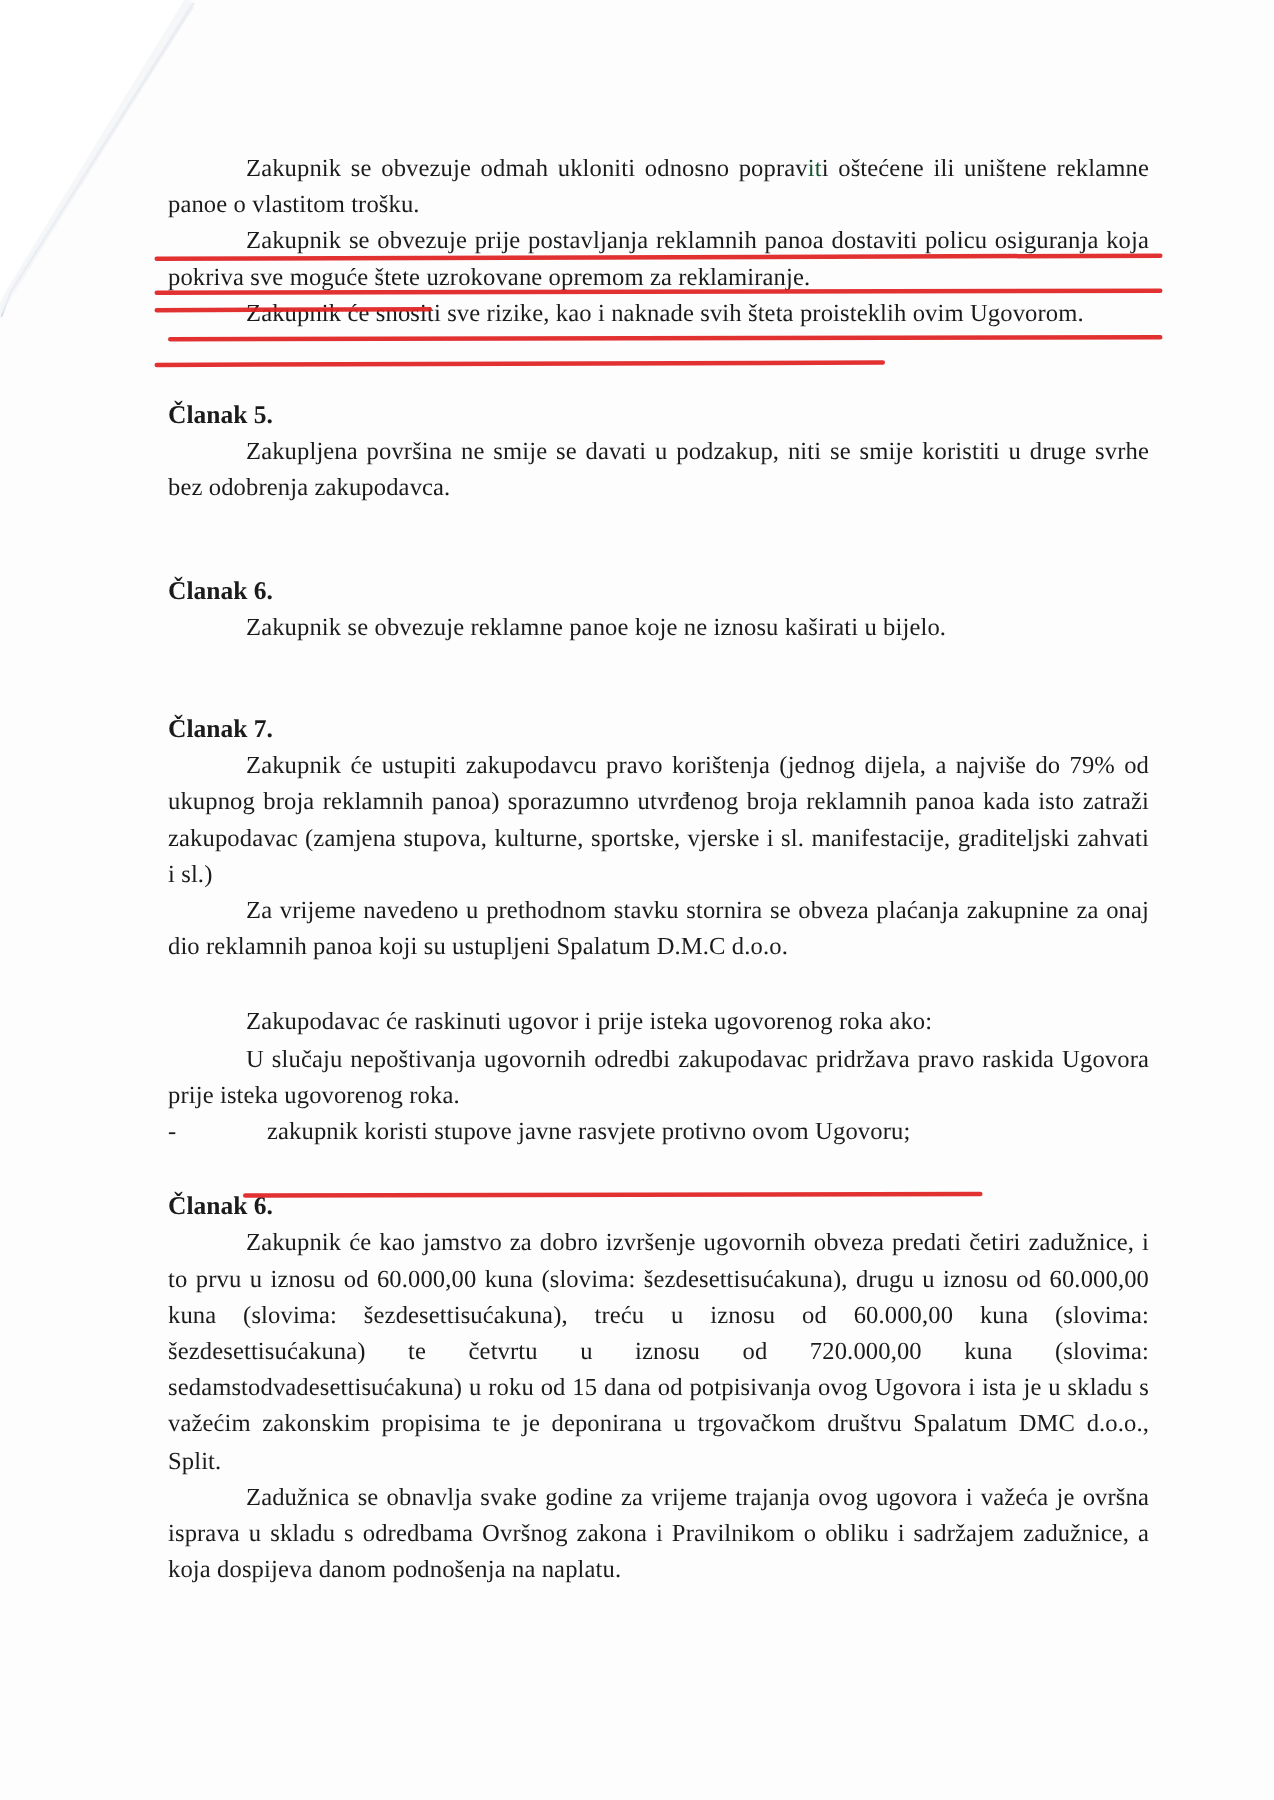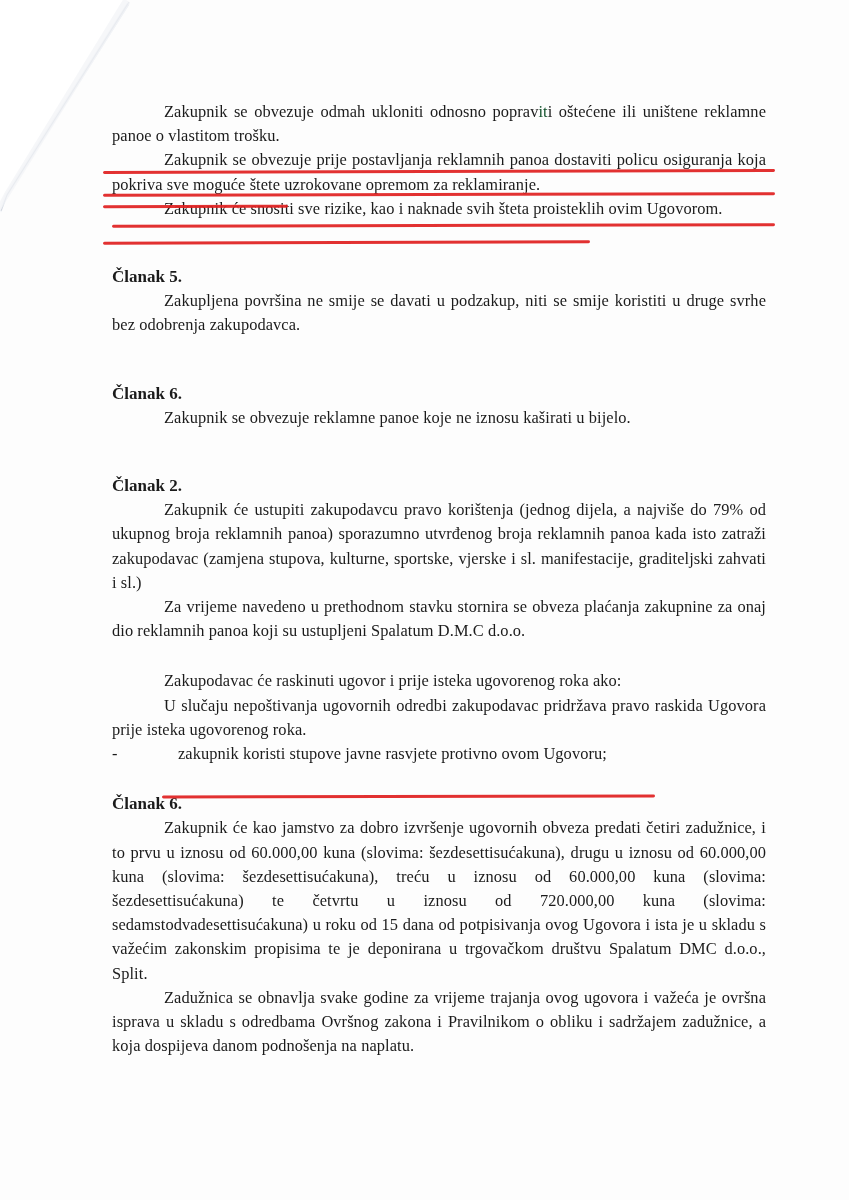--- a/index.html
+++ b/index.html
@@ -111,21 +111,21 @@
     <h2 class="art">Članak 5.</h2>
     <p class="ind">Zakupljena površina ne smije se davati u podzakup, niti se smije koristiti u druge svrhe bez odobrenja zakupodavca.</p>
 
     <div class="gap-xl"></div>
 
     <h2 class="art">Članak 6.</h2>
     <p class="ind">Zakupnik se obvezuje reklamne panoe koje ne iznosu kaširati u bijelo.</p>
 
     <div class="gap-xl"></div>
 
-    <h2 class="art">Članak 2.</h2>
+    <h2 class="art">Članak 7.</h2>
     <p class="ind">Zakupnik će ustupiti zakupodavcu pravo korištenja (jednog dijela, a najviše do 79% od ukupnog broja reklamnih panoa) sporazumno utvrđenog broja reklamnih panoa kada isto zatraži zakupodavac (zamjena stupova, kulturne, sportske, vjerske i sl. manifestacije, graditeljski zahvati i sl.)</p>
     <p class="ind">Za vrijeme navedeno u prethodnom stavku stornira se obveza plaćanja zakupnine za onaj dio reklamnih  panoa koji su ustupljeni Spalatum D.M.C d.o.o.</p>
 
     <div class="gap-md"></div>
 
     <p class="ind">Zakupodavac će raskinuti ugovor i prije isteka ugovorenog roka ako:</p>
     <p class="ind">U slučaju nepoštivanja ugovornih odredbi zakupodavac pridržava pravo raskida Ugovora prije isteka ugovorenog roka.</p>
     <p class="dash-line">
       <span class="dash">-</span>
       <span class="dtxt">zakupnik koristi stupove javne rasvjete protivno ovom Ugovoru;</span>

